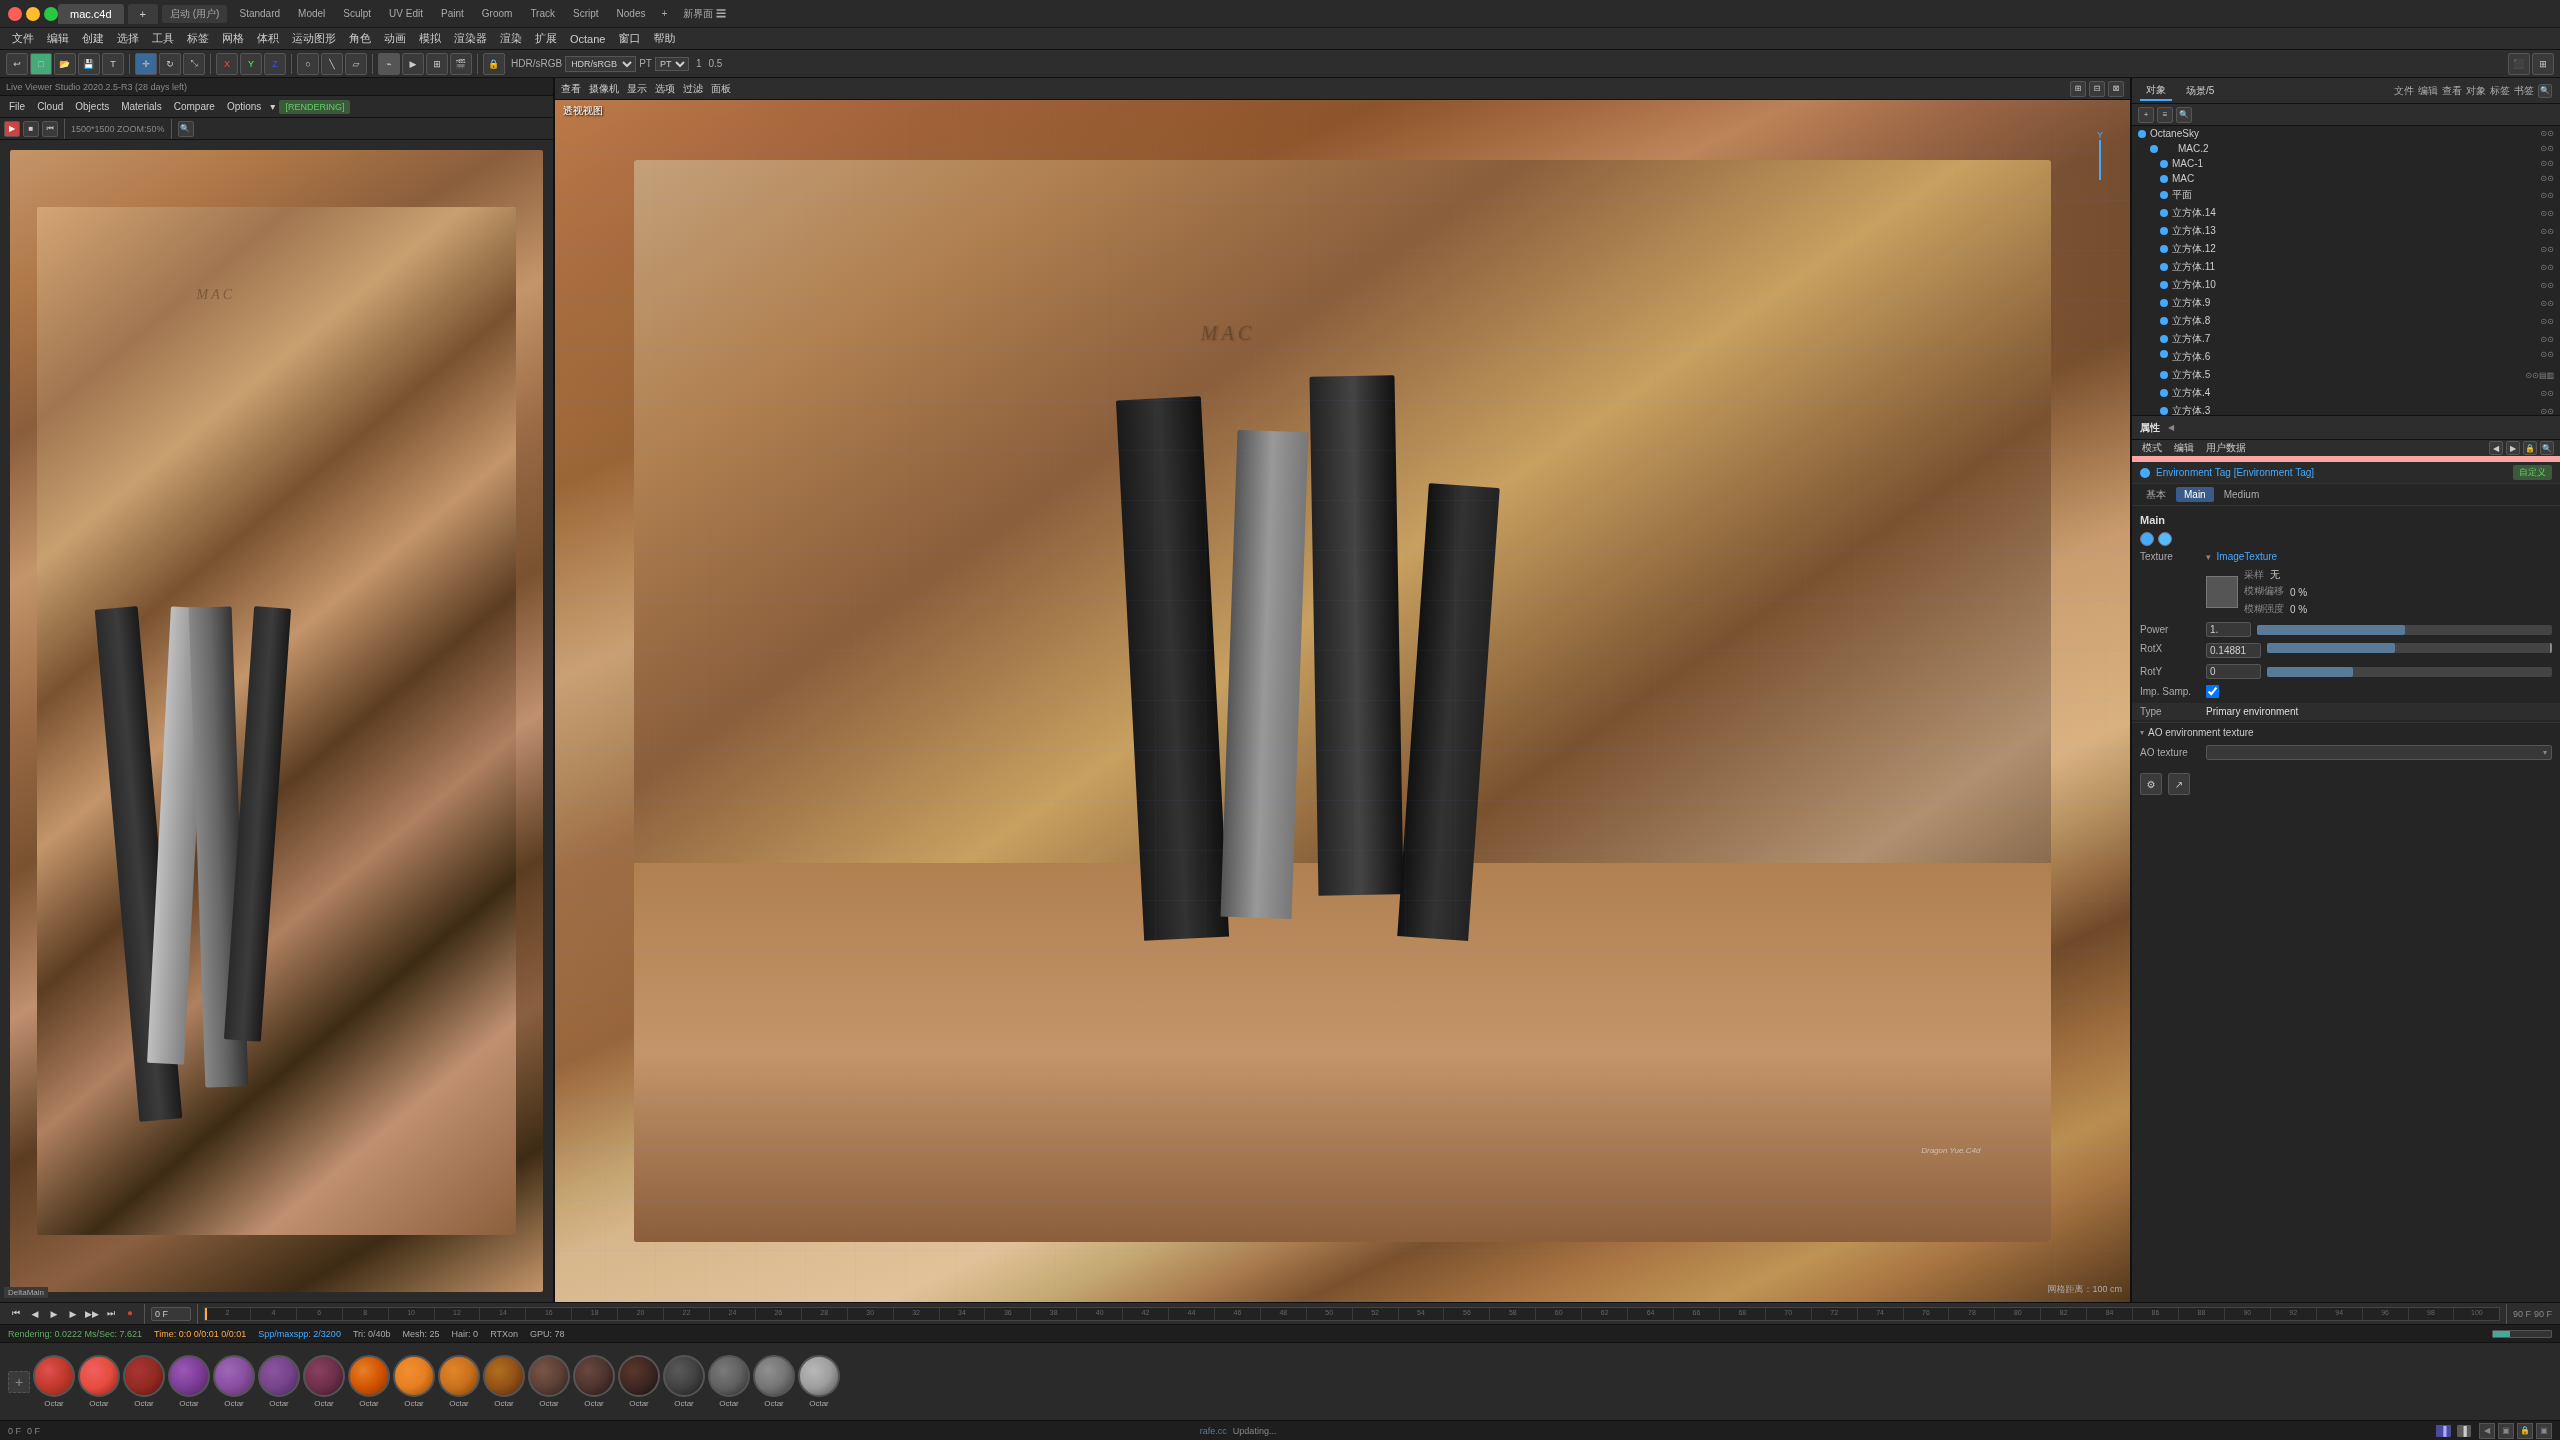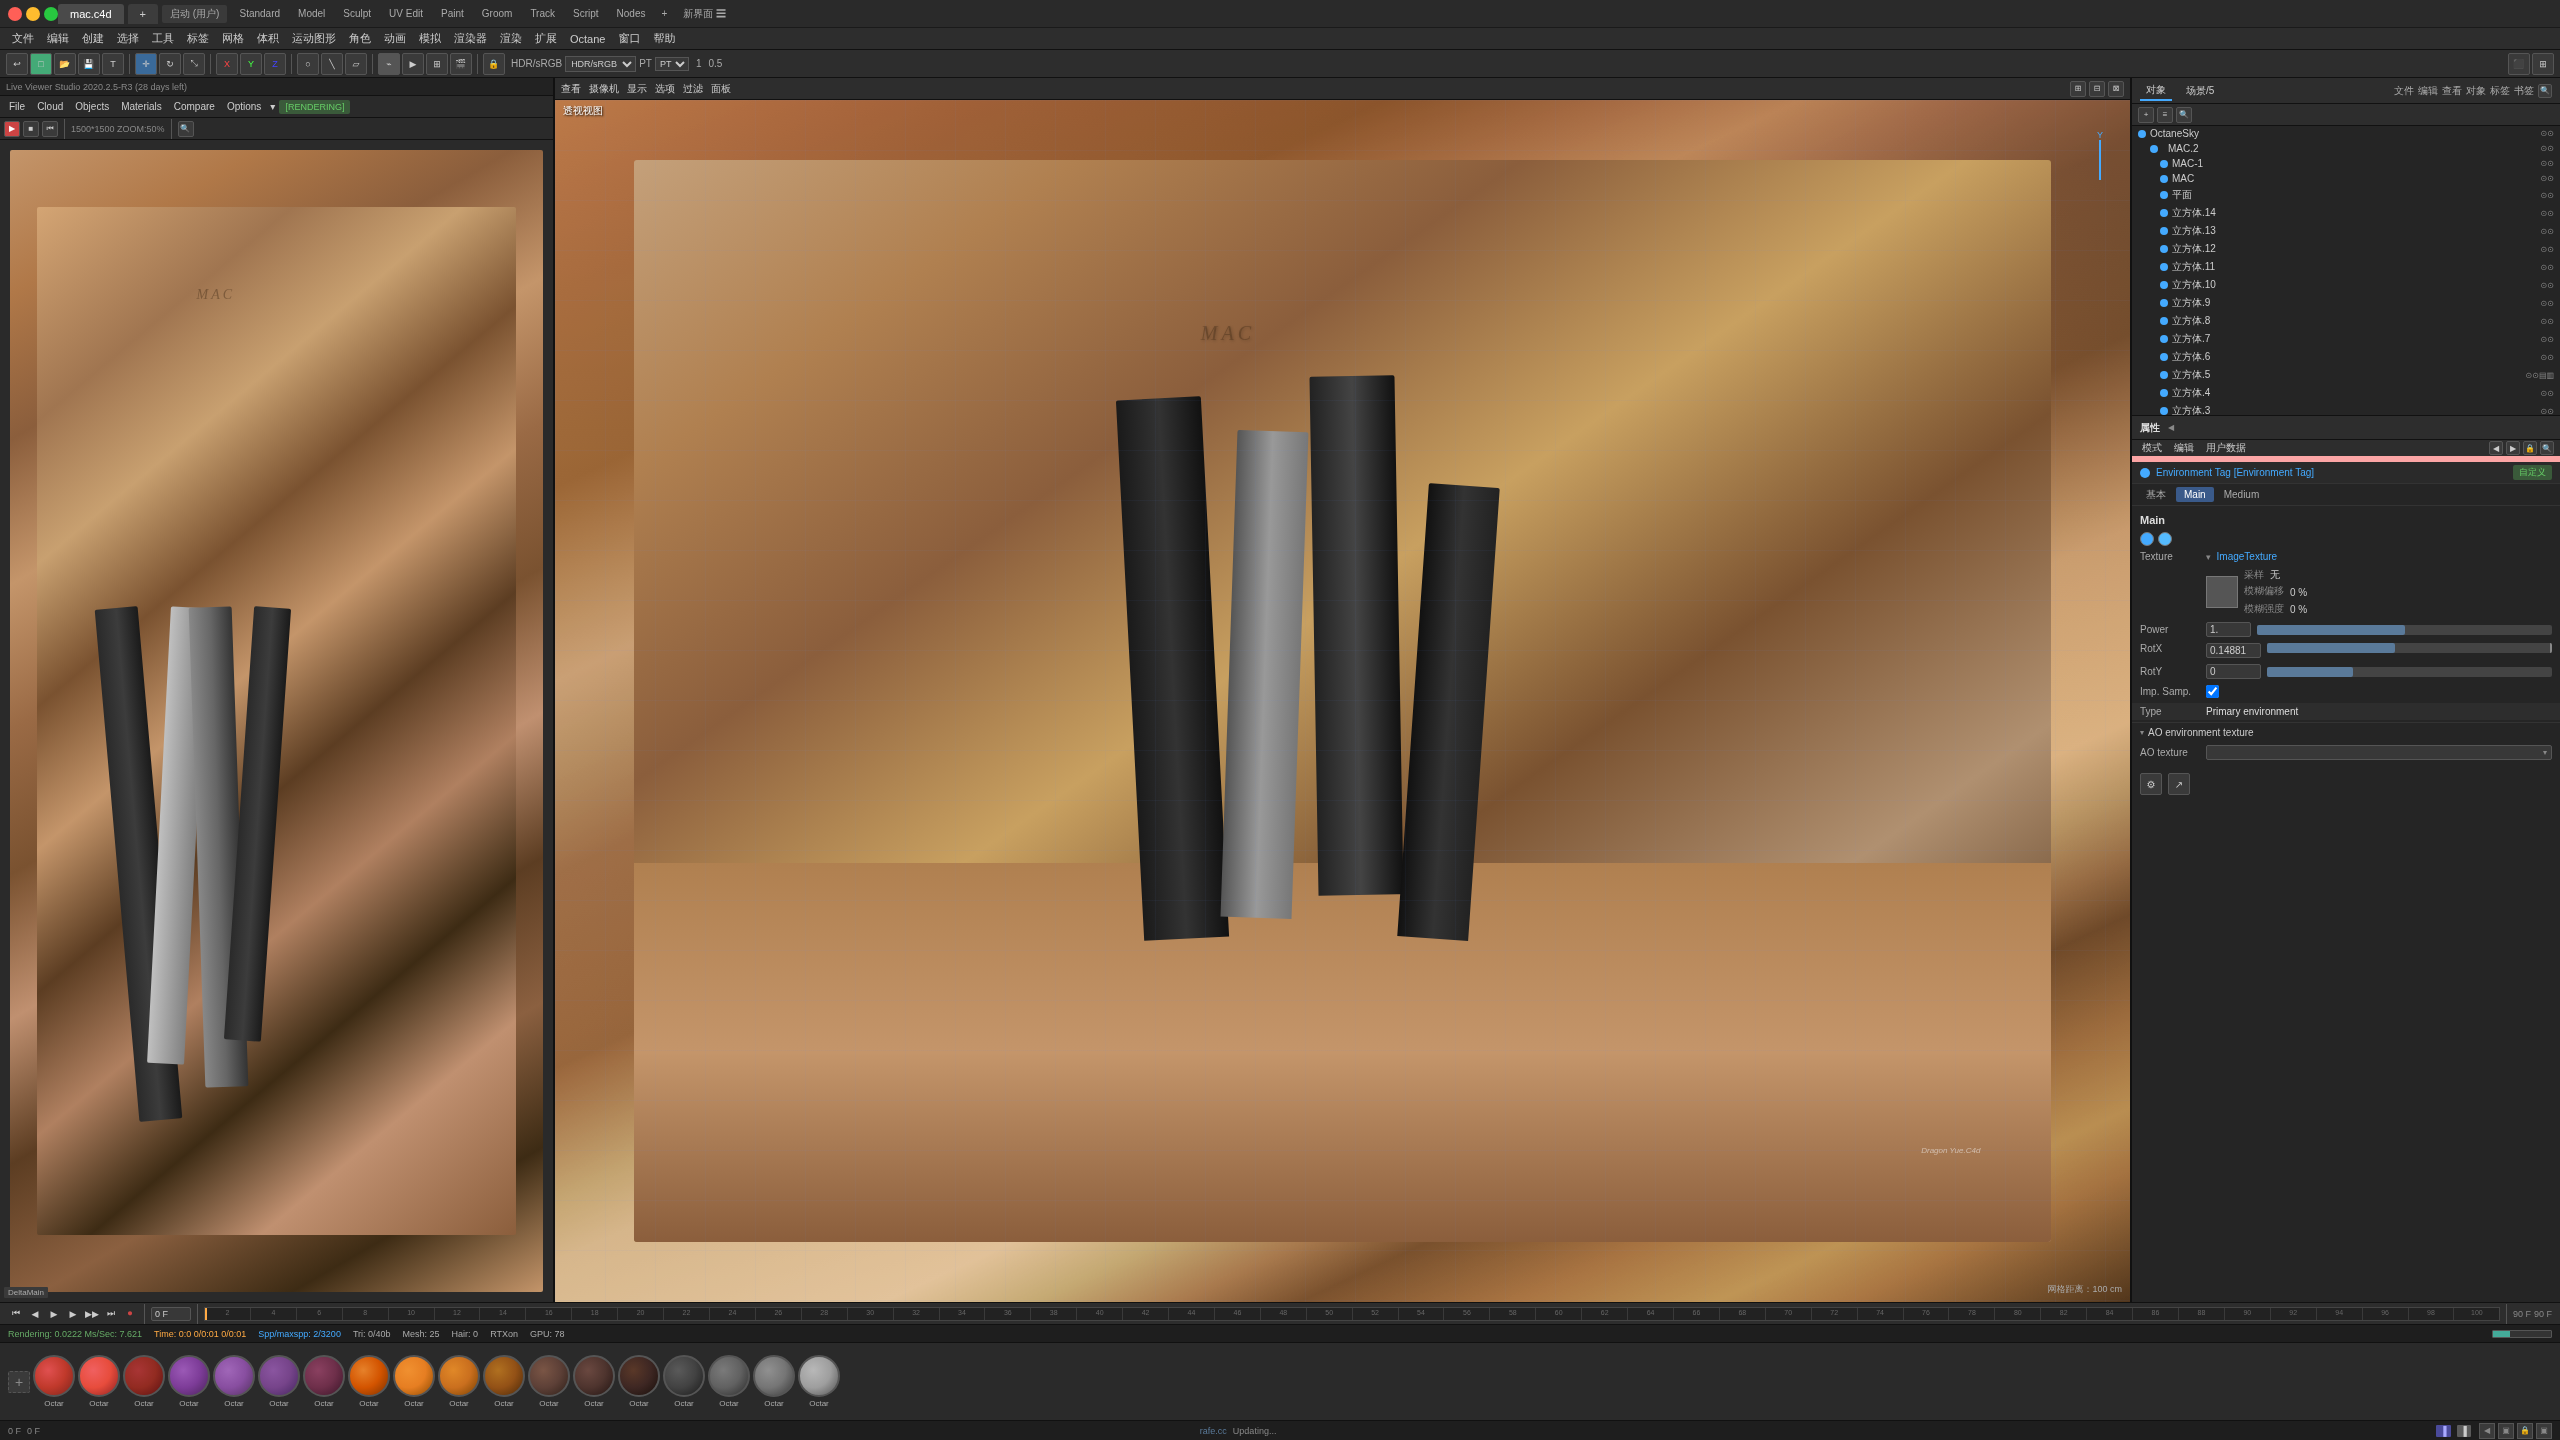--- a/index.html
+++ b/index.html
@@ -359,21 +359,21 @@
         <div class="tool-btn" style="width:16px;height:16px;font-size:8px;">🔍</div>
       </div>
 
       <div id="object-list" style="height:290px;overflow-y:auto;border-bottom:1px solid #111;background:#252525;">
 
         <div class="tree-item" style="padding:2px 6px;display:flex;align-items:center;gap:4px;font-size:10px;">
           <div style="width:8px;height:8px;border-radius:50%;background:#4af;flex-shrink:0"></div>
           <span style="color:#ccc">OctaneSky</span>
           <span style="margin-left:auto;font-size:8px;color:#888">⊙⊙</span>
         </div>
-        <div class="tree-item" style="padding:2px 6px 2px 18px;display:flex;align-items:center;gap:10px;font-size:10px;">
+        <div class="tree-item" style="padding:2px 6px 2px 18px;display:flex;align-items:center;gap:20px;font-size:10px;">
           <div style="width:8px;height:8px;border-radius:50%;background:#4af;flex-shrink:0"></div>
           <span style="color:#ccc">MAC.2</span>
           <span style="margin-left:auto;font-size:8px;color:#888">⊙⊙</span>
         </div>
         <div class="tree-item" style="padding:2px 6px 2px 28px;display:flex;align-items:center;gap:4px;font-size:10px;">
           <div style="width:8px;height:8px;border-radius:50%;background:#4af;flex-shrink:0"></div>
           <span style="color:#ccc">MAC-1</span>
           <span style="margin-left:auto;font-size:8px;color:#888">⊙⊙</span>
         </div>
         <div class="tree-item" style="padding:2px 6px 2px 28px;display:flex;align-items:center;gap:4px;font-size:10px;">
@@ -419,21 +419,21 @@
         <div class="tree-item" style="padding:2px 6px 2px 28px;display:flex;align-items:center;gap:4px;font-size:10px;">
           <div style="width:8px;height:8px;border-radius:50%;background:#4af;flex-shrink:0"></div>
           <span style="color:#ccc">立方体.8</span>
           <span style="margin-left:auto;font-size:8px;color:#888">⊙⊙</span>
         </div>
         <div class="tree-item" style="padding:2px 6px 2px 28px;display:flex;align-items:center;gap:4px;font-size:10px;">
           <div style="width:8px;height:8px;border-radius:50%;background:#4af;flex-shrink:0"></div>
           <span style="color:#ccc">立方体.7</span>
           <span style="margin-left:auto;font-size:8px;color:#888">⊙⊙</span>
         </div>
-        <div class="tree-item" style="padding:2px 6px 2px 28px;display:flex;align-items:center;gap:4px;font-size:10px;">
+        <div class="tree-item" style="padding:2px 6px 2px 28px;display:flex;align-items:flex-start;gap:4px;font-size:10px;">
           <div style="width:8px;height:8px;border-radius:50%;background:#4af;flex-shrink:0"></div>
           <span style="color:#ccc">立方体.6</span>
           <span style="margin-left:auto;font-size:8px;color:#888">⊙⊙</span>
         </div>
         <div class="tree-item" style="padding:2px 6px 2px 28px;display:flex;align-items:center;gap:4px;font-size:10px;">
           <div style="width:8px;height:8px;border-radius:50%;background:#4af;flex-shrink:0"></div>
           <span style="color:#ccc">立方体.5</span>
           <span style="margin-left:auto;font-size:8px;color:#888">⊙⊙▤▥</span>
         </div>
         <div class="tree-item" style="padding:2px 6px 2px 28px;display:flex;align-items:center;gap:4px;font-size:10px;">

